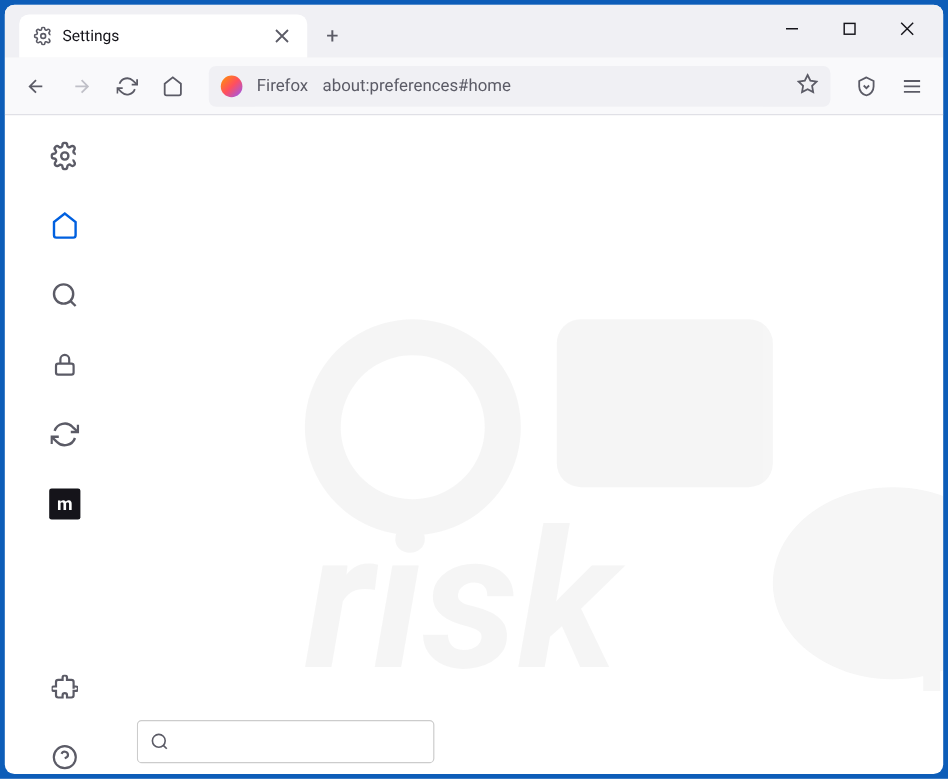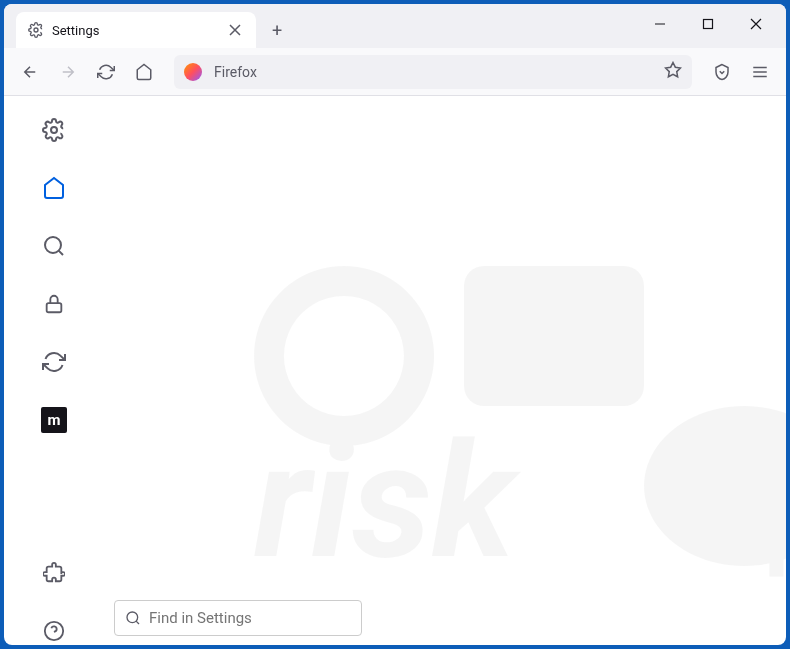--- a/index.html
+++ b/index.html
@@ -287,20 +287,21 @@
         </svg>
     </div>
     <div class="nav-btn">
       <svg width="18" height="18" viewBox="0 0 24 24" fill="none" stroke="#5b5b66" stroke-width="2">
           <path d="M3 9l9-7 9 7v11a2 2 0 0 1-2 2H5a2 2 0 0 1-2-2z"></path>
         </svg>
     </div>
     <div class="urlbar">
       <div class="ff-logo"></div>
       <span class="url-text">Firefox</span>
+      <span class="url-text">about:preferences#home</span>
       <div class="urlbar-spacer"></div>
       <span class="star-btn">
         <svg width="18" height="18" viewBox="0 0 24 24" fill="none" stroke="#5b5b66" stroke-width="2">
             <polygon points="12 2 15.09 8.26 22 9.27 17 14.14 18.18 21.02 12 17.77 5.82 21.02 7 14.14 2 9.27 8.91 8.26 12 2"></polygon>
           </svg>
       </span>
     </div>
     <div class="nav-btn">
       <svg width="18" height="18" viewBox="0 0 24 24" fill="none" stroke="#5b5b66" stroke-width="2">
           <path d="M12 2 4 6v6c0 5 3.5 9.5 8 10 4.5-.5 8-5 8-10V6l-8-4z"></path>
@@ -375,21 +376,20 @@
           <path d="M520 180 a100 80 0 1 0 0.1 0"></path>
           <text x="540" y="350" font-size="100" font-weight="bold" fill="#888">m</text>
         </g>
       </svg>
 
       <div class="search-box">
         <svg width="16" height="16" viewBox="0 0 24 24" fill="none" stroke="#5b5b66" stroke-width="2">
             <circle cx="11" cy="11" r="8"></circle>
             <line x1="21" y1="21" x2="16.65" y2="16.65"></line>
           </svg>
-        <input type="text" placeholder="Find in Settings" style="">
       </div>
 
       
 
       
       
 
       
       
 

